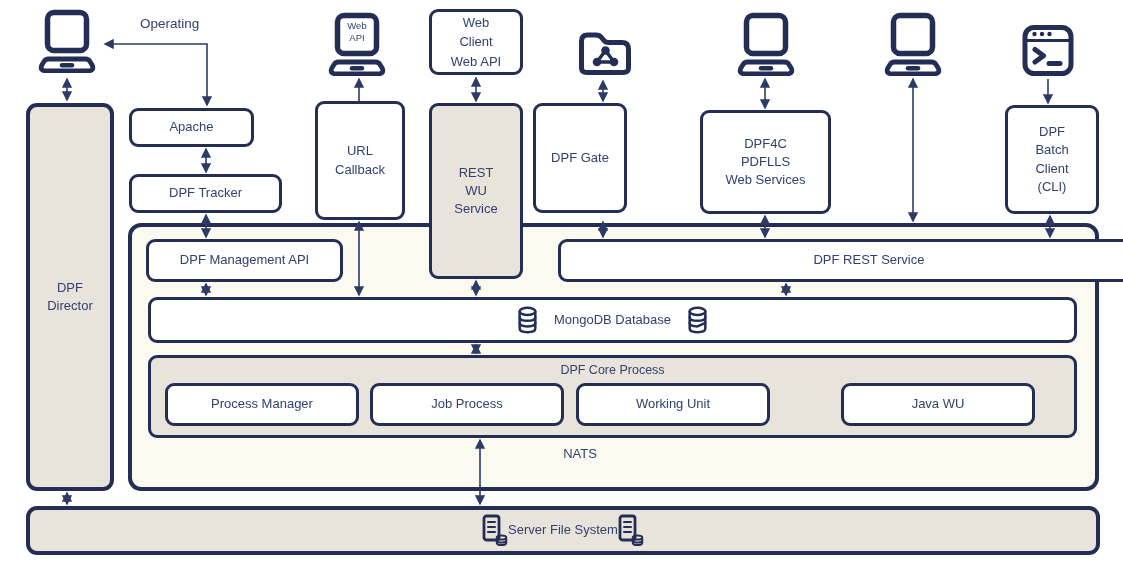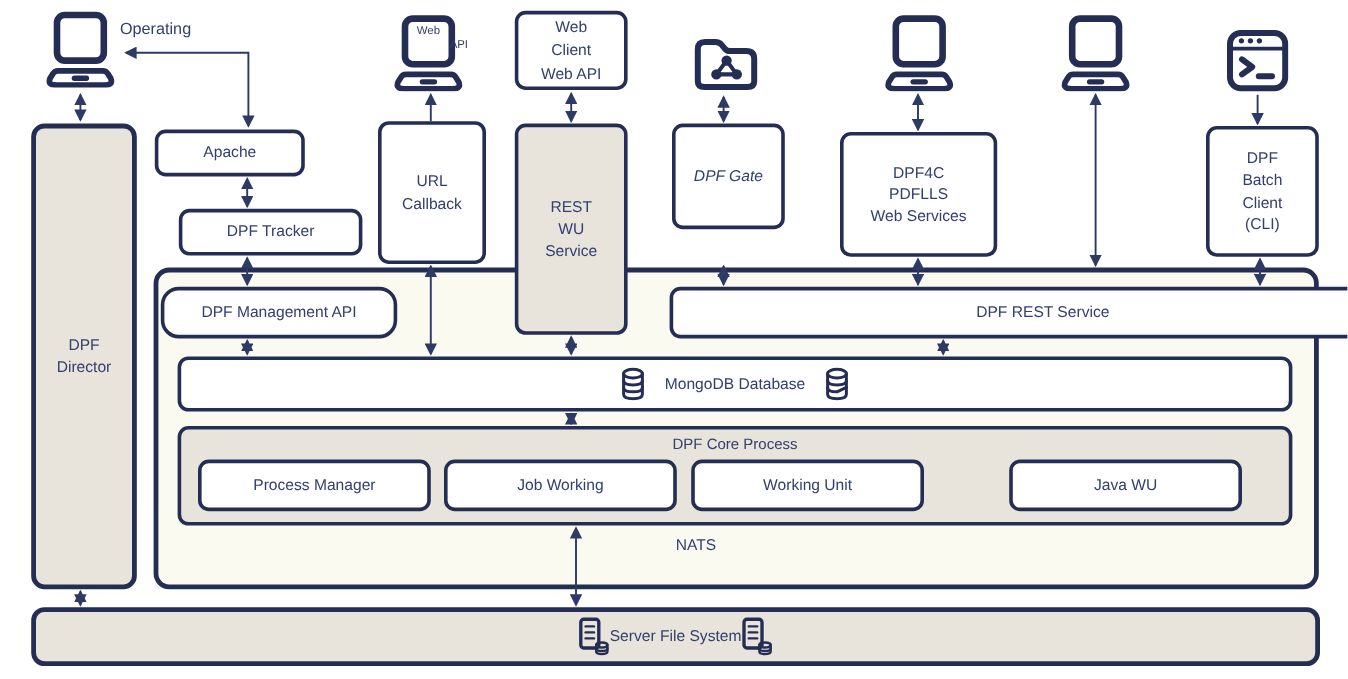--- a/index.html
+++ b/index.html
@@ -16,21 +16,21 @@
   .box{
     position:absolute; box-sizing:border-box;
     border:3.5px solid var(--navy); border-radius:9px; background:var(--white);
     display:flex; align-items:center; justify-content:center;
     text-align:center; white-space:pre-line; line-height:1.4;
     font-size:13px; color:var(--text); z-index:2;
   }
   .beige{background:var(--beige);}
   .pale{background:var(--pale);}
   .thick{border-width:4px; border-radius:11px;}
-  .lbl{position:absolute; color:var(--text); z-index:2;}
+  .lbl{position:absolute; color:var(--text); z-index:2;margin-left:40px;}
   .icon{position:absolute; z-index:2;}
   .icon svg{display:block;}
   .stroke{stroke:var(--navy); fill:none; stroke-linecap:round; stroke-linejoin:round;}
   .fillnavy{fill:var(--navy); stroke:none;}
   #arrows{position:absolute; left:0; top:0; z-index:5; pointer-events:none;}
   #arrows line, #arrows polyline{stroke:var(--arrow); stroke-width:1.6; fill:none;}
   #arrows .head{fill:var(--arrow);}
   #core-label{position:absolute; left:0; right:0; top:4px; text-align:center; font-size:12.5px;}
   #nats-label{position:absolute; left:480px; top:446px; width:200px; text-align:center;
     font-size:13px; z-index:2;}
@@ -54,21 +54,21 @@
 
   <div class="icon" style="left:326px;top:12px;">
     <svg width="62" height="64" viewBox="0 0 62 64">
       <rect class="stroke" x="11.5" y="3.5" width="39" height="38" rx="6.5" stroke-width="5.5"></rect>
       <path class="stroke" stroke-width="4.8" d="M12.5,50 L49.5,50 Q52.5,50 53.8,52.3 L56.3,56.3 Q58.6,62 51,62 L11,62 Q3.4,62 5.7,56.3 L8.2,52.3 Q9.5,50 12.5,50 Z"></path>
       <line class="stroke" x1="26" y1="56.2" x2="36" y2="56.2" stroke-width="4.5"></line>
     </svg>
   </div>
   <div class="screen-text" style="left:324px;top:20px;">
     <span style="display:block;">Web</span>
-    <span style="display:block;text-align:right;">API</span>
+    <span style="display:block;">API</span>
   </div>
 
   <div class="box" style="left:429px;top:9px;width:94px;height:66px;line-height:1.5;">Web
 Client
 Web API</div>
 
   <div class="icon" style="left:577px;top:28px;">
     <svg width="56" height="50" viewBox="0 0 56 50">
       <path class="stroke" stroke-width="5" d="M4.5,40 L4.5,13 Q4.5,7 10.5,7 L19,7 Q22.5,7 24.5,9.5 L27,12.5 Q28.5,14.5 31.5,14.5 L45,14.5 Q51.5,14.5 51.5,21 L51.5,40 Q51.5,44.5 46,44.5 L10,44.5 Q4.5,44.5 4.5,40 Z"></path>
       <line class="stroke" x1="28.5" y1="22.5" x2="20" y2="34" stroke-width="3.4"></line>
@@ -105,39 +105,39 @@
       <circle class="fillnavy" cx="27.5" cy="10" r="2.2"></circle>
       <path class="stroke" stroke-width="5" d="M13,25.5 L21.5,31.8 L13,38"></path>
       <line class="stroke" x1="27" y1="39.5" x2="38" y2="39.5" stroke-width="5"></line>
     </svg>
   </div>
 
   <div class="box beige thick" style="left:26px;top:103px;width:88px;height:388px;">DPF
 Director</div>
 
   <div class="box" style="left:129px;top:108px;width:125px;height:39px;">Apache</div>
-  <div class="box" style="left:129px;top:174px;width:153px;height:39px;margin-left:20px;">DPF Tracker</div>
+  <div class="box" style="left:129px;top:174px;width:153px;height:39px;">DPF Tracker</div>
   <div class="box" style="left:315px;top:101px;width:90px;height:119px;">URL
 Callback</div>
   <div class="box beige" style="left:429px;top:103px;width:94px;height:176px;z-index:3;">REST
 WU
 Service</div>
-  <div class="box" style="left:560px;top:103px;width:94px;height:88px;font-style:italic;">DPF Gate</div>
+  <div class="box" style="left:533px;top:103px;width:94px;height:110px;">DPF Gate</div>
   <div class="box" style="left:700px;top:110px;width:131px;height:104px;">DPF4C
 PDFLLS
 Web Services</div>
   <div class="box" style="left:1005px;top:105px;width:94px;height:109px;">DPF
 Batch
 Client
 (CLI)</div>
 
   <div class="box pale thick" style="left:128px;top:223px;width:971px;height:268px;z-index:1;border-radius:13px;"></div>
   <div id="nats-label">NATS</div>
 
-  <div class="box" style="left:134px;top:239px;width:197px;height:43px;border-radius:15px;">DPF Management API</div>
+  <div class="box" style="left:146px;top:239px;width:197px;height:43px;">DPF Management API</div>
   <div class="box" style="left:558px;top:239px;width:622px;height:43px;">DPF REST Service</div>
 
   <div class="box bar-content" style="left:148px;top:297px;width:929px;height:46px;gap:16px;">
     <span class="icon" style="position:static;">
       <svg width="21" height="28" viewBox="0 0 22 29">
         <ellipse class="stroke" cx="11" cy="5.5" rx="8.2" ry="3.8" stroke-width="2.6"></ellipse>
         <path class="stroke" stroke-width="2.6" d="M2.8,5.5 L2.8,23.5 Q2.8,27.3 11,27.3 Q19.2,27.3 19.2,23.5 L19.2,5.5"></path>
         <path class="stroke" stroke-width="2.6" d="M2.8,11.5 Q2.8,15.3 11,15.3 Q19.2,15.3 19.2,11.5"></path>
         <path class="stroke" stroke-width="2.6" d="M2.8,17.5 Q2.8,21.3 11,21.3 Q19.2,21.3 19.2,17.5"></path>
       </svg>
@@ -150,21 +150,21 @@
         <path class="stroke" stroke-width="2.6" d="M2.8,11.5 Q2.8,15.3 11,15.3 Q19.2,15.3 19.2,11.5"></path>
         <path class="stroke" stroke-width="2.6" d="M2.8,17.5 Q2.8,21.3 11,21.3 Q19.2,17.5 19.2,17.5"></path>
       </svg>
     </span>
   </div>
 
   <div class="box beige" style="left:148px;top:355px;width:929px;height:83px;">
     <div id="core-label">DPF Core Process</div>
   </div>
   <div class="box" style="left:165px;top:383px;width:194px;height:43px;">Process Manager</div>
-  <div class="box" style="left:370px;top:383px;width:194px;height:43px;">Job Working</div>
+  <div class="box" style="left:370px;top:383px;width:194px;height:43px;">Job Process</div>
   <div class="box" style="left:841px;top:383px;width:194px;height:43px;">Java WU</div>
   <div class="box" style="left:576px;top:383px;width:194px;height:43px;">Working Unit</div>
 
   <div class="box beige thick bar-content" style="left:26px;top:506px;width:1074px;height:49px;">
     <span class="icon" style="position:static;">
       <svg width="26" height="33" viewBox="0 0 26 33">
         <rect class="stroke" x="2" y="2" width="15" height="24" rx="2.5" stroke-width="2.8"></rect>
         <line class="stroke" x1="6" y1="8" x2="13" y2="8" stroke-width="2"></line>
         <line class="stroke" x1="6" y1="13" x2="13" y2="13" stroke-width="2"></line>
         <line class="stroke" x1="6" y1="18" x2="13" y2="18" stroke-width="2"></line>

